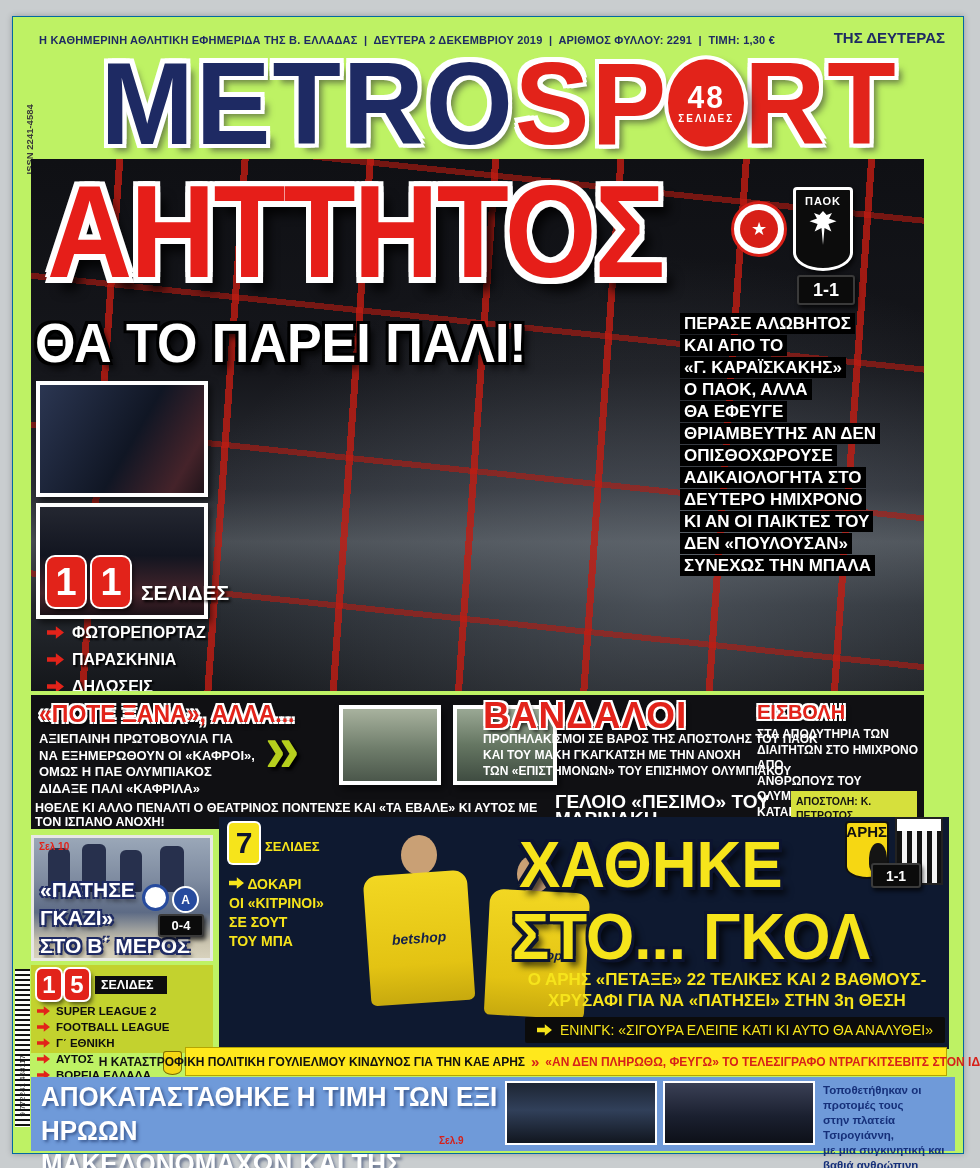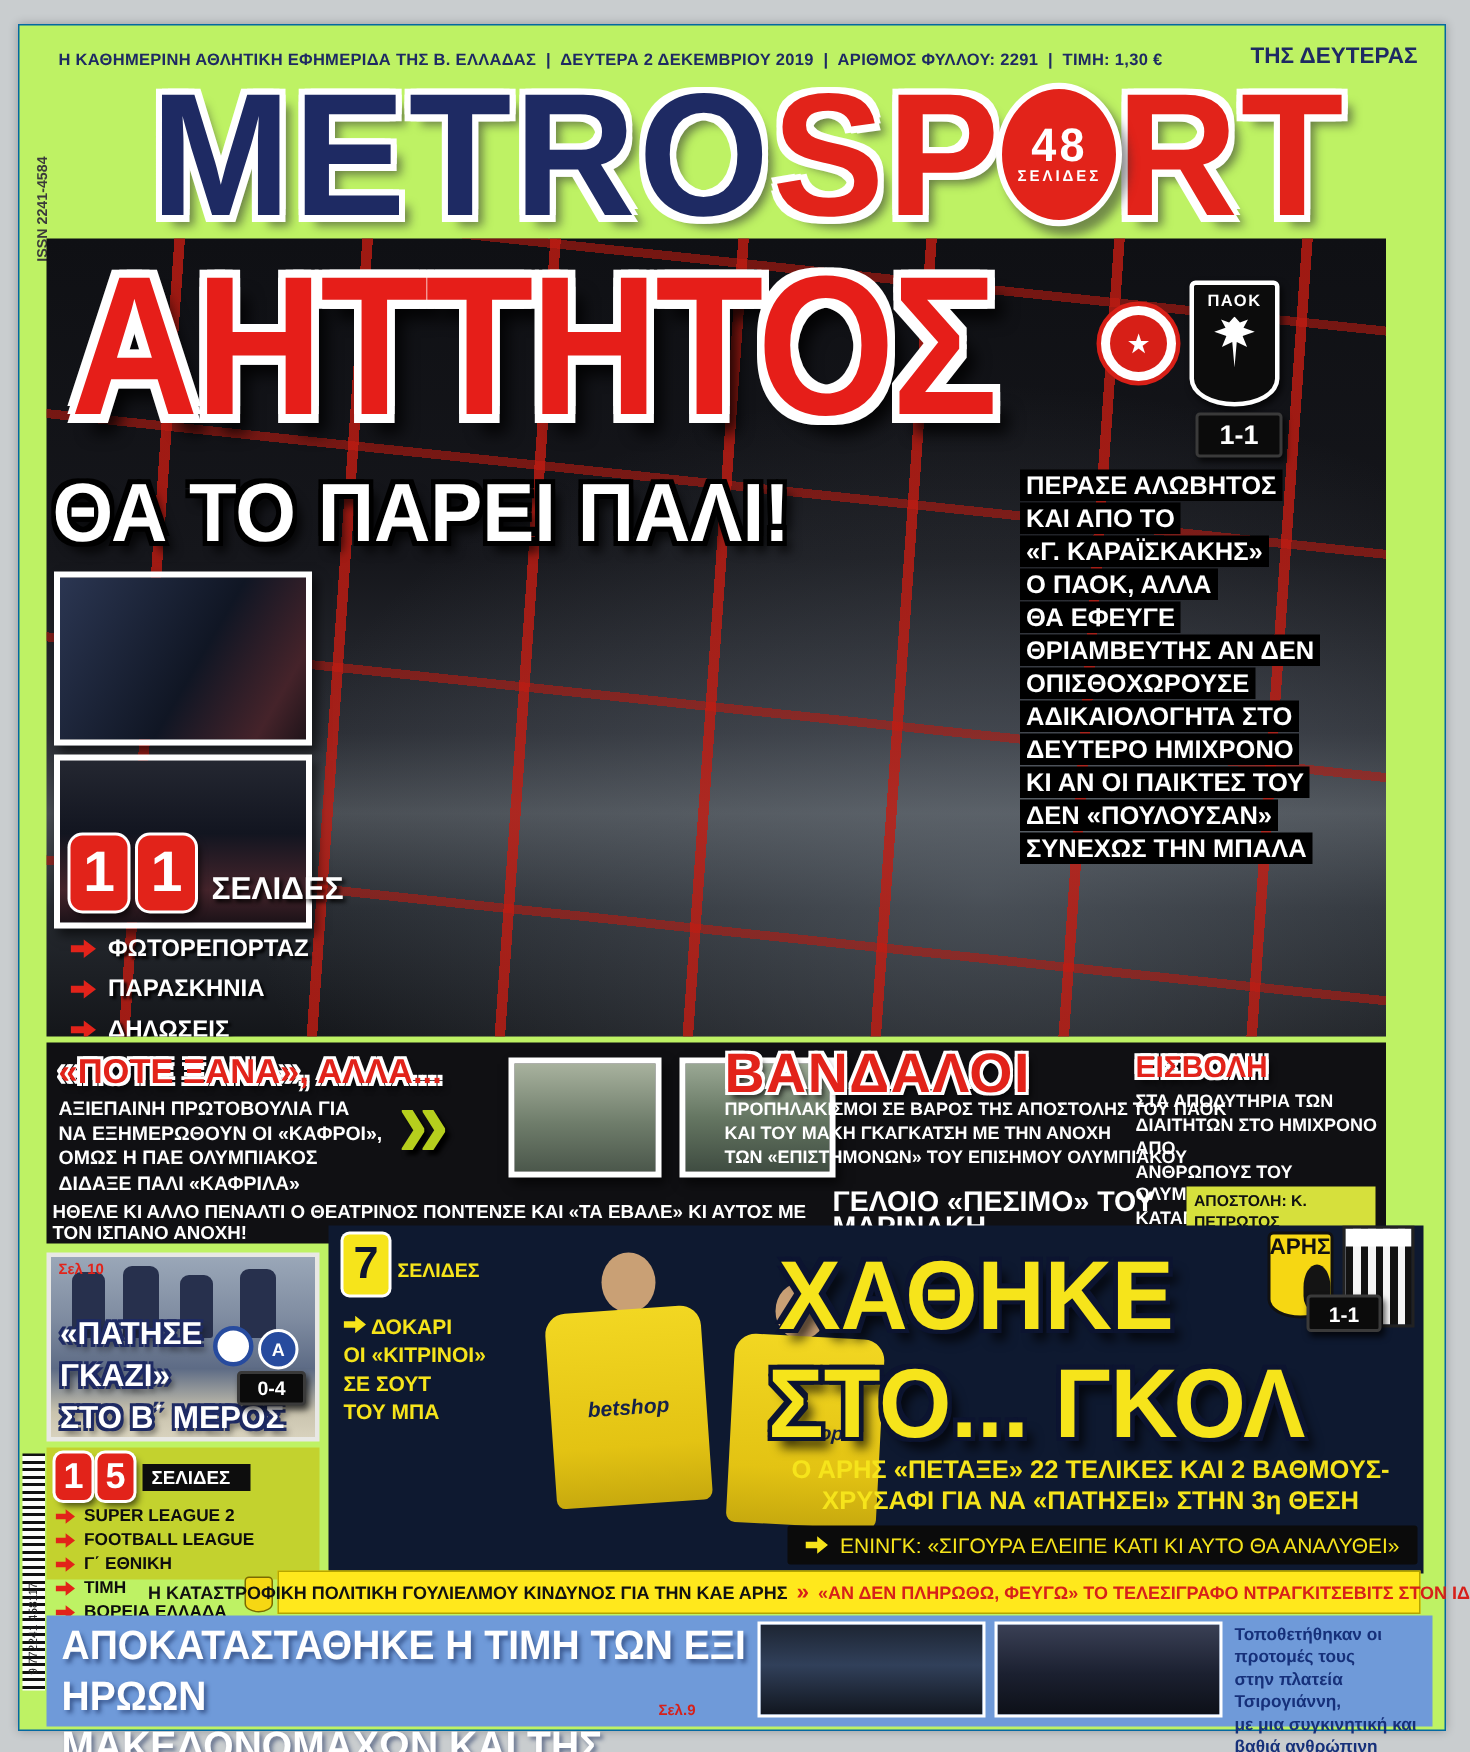--- a/index.html
+++ b/index.html
@@ -270,21 +270,21 @@
     <div class="row">
         <span class="arr red" style="width:13px;height:10px"></span>
         <span class="t">FOOTBALL LEAGUE</span>
       </div>
     <div class="row">
         <span class="arr red" style="width:13px;height:10px"></span>
         <span class="t">Γ΄ ΕΘΝΙΚΗ</span>
       </div>
     <div class="row">
         <span class="arr red" style="width:13px;height:10px"></span>
-        <span class="t">ΤΙΜΗ</span>
+        <span class="t">ΑΥΤΟΣ</span>
       </div>
     <div class="row">
         <span class="arr red" style="width:13px;height:10px"></span>
         <span class="t">ΒΟΡΕΙΑ ΕΛΛΑΔΑ</span>
       </div>
   </div>
 
   <div class="abs" id="arispanel">
     <div id="box7">7</div>
     <div id="lbl7">ΣΕΛΙΔΕΣ</div>

